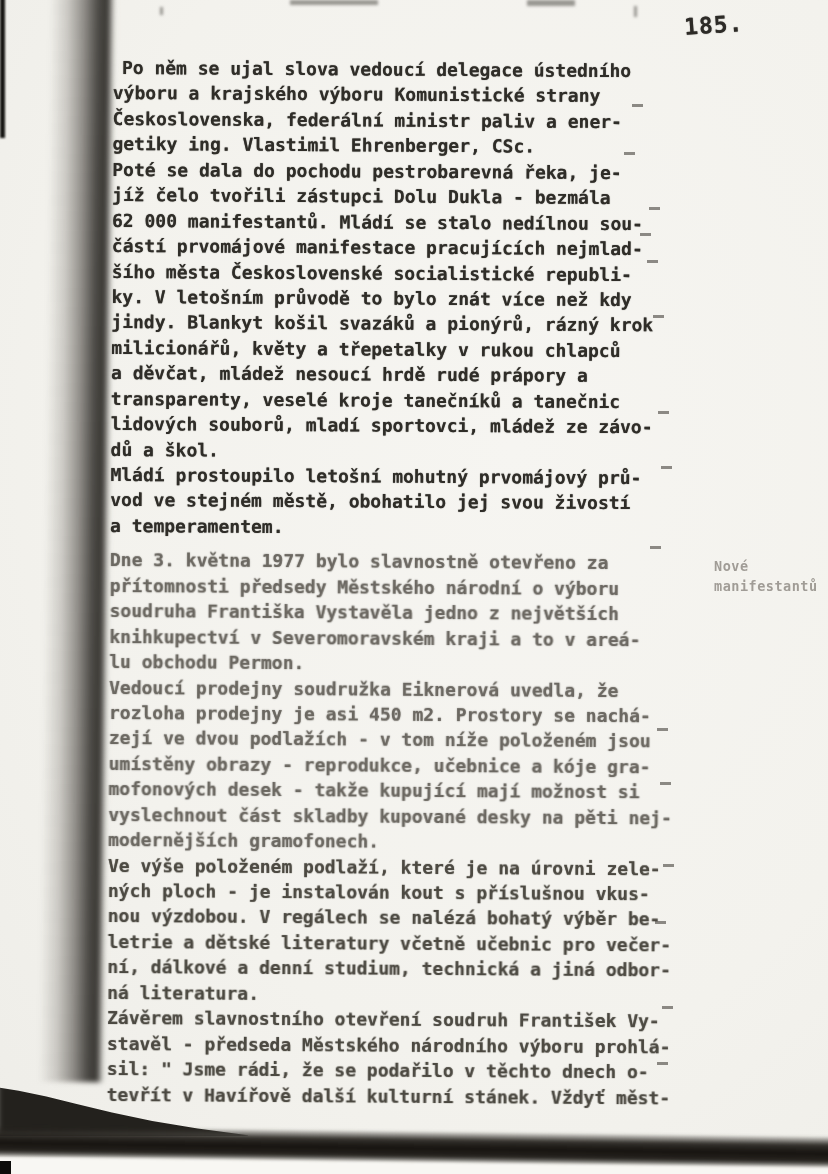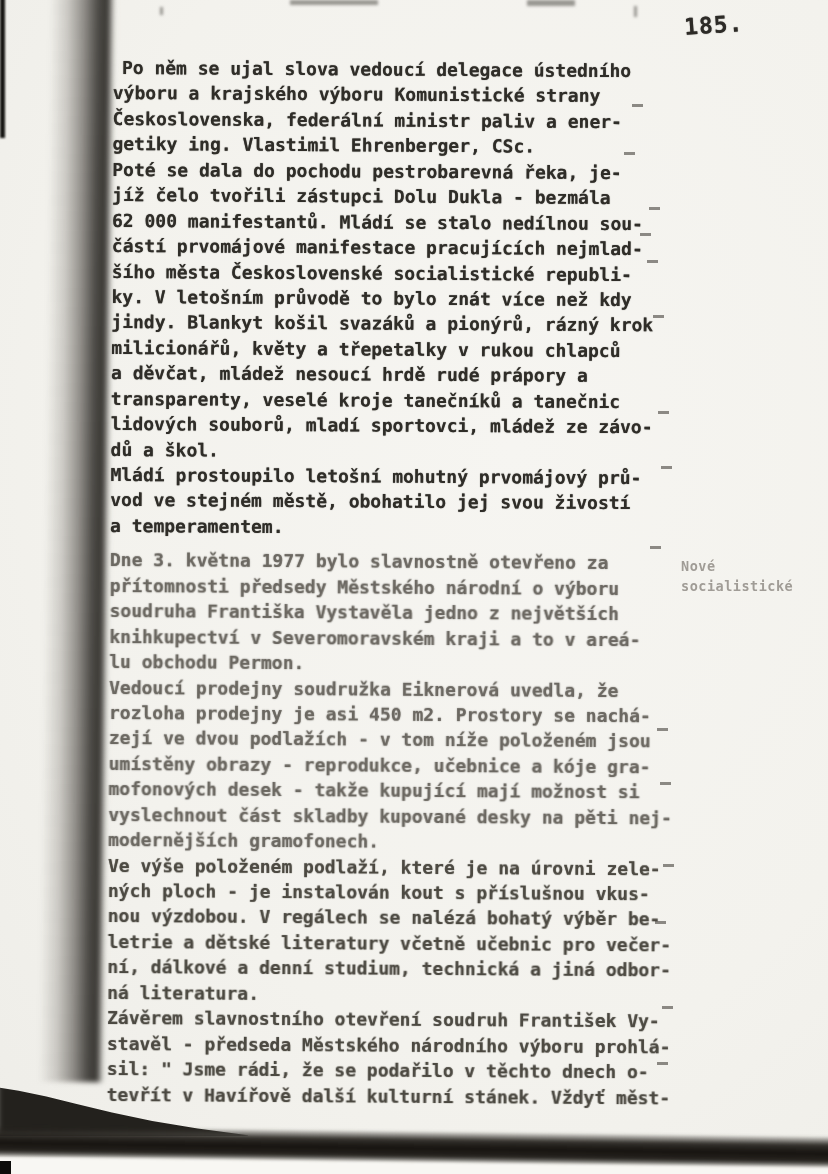--- a/index.html
+++ b/index.html
@@ -54,21 +54,21 @@
   #page-number {
     position:absolute; left:684px; top:12px;
     font-size:23px; font-weight:bold; color:#2d2b27;
     letter-spacing:1px;
     transform:rotate(-4deg);
     text-shadow:0 0 1px rgba(45,43,39,0.8);
   }
 
   
   #margin-note {
-    position:absolute; left:681px; top:556px;
+    position:absolute; left:714px; top:556px;
     font-size:13.5px; font-weight:bold; line-height:20px;
     color:#a09c96;
     letter-spacing:0.5px;
     filter:blur(0.4px);
   }
 
   
   #text-block {
     position:absolute; left:113px; top:55px; width:575px;
     font-size:18px; font-weight:bold; line-height:25.45px;
@@ -93,21 +93,21 @@
   <div id="corner-flare"></div>
   <div id="bottom-strip"></div>
   <div id="bottom-edge"></div>
   <div id="corner-mark"></div>
   <div id="topleft-line"></div>
 
   <div id="page-number">185.</div>
 
   <div id="margin-note">
     <div>Nové</div>
-    <div>socialistické</div>
+    <div>manifestantů</div>
   </div>
 
   <div id="text-block"><div class="paragraph t-dark"><div class="line indent">Po něm se ujal slova vedoucí delegace ústedního</div><div class="line">výboru a krajského výboru Komunistické strany</div><div class="line">Československa, federální ministr paliv a ener-</div><div class="line">getiky ing. Vlastimil Ehrenberger, CSc.</div></div><div class="paragraph t-dark"><div class="line">Poté se dala do pochodu pestrobarevná řeka, je-</div><div class="line">jíž čelo tvořili zástupci Dolu Dukla - bezmála</div><div class="line">62 000 manifestantů. Mládí se stalo nedílnou sou-</div><div class="line">částí prvomájové manifestace pracujících nejmlad-</div><div class="line">šího města Československé socialistické republi-</div><div class="line">ky. V letošním průvodě to bylo znát více než kdy</div><div class="line">jindy. Blankyt košil svazáků a pionýrů, rázný krok</div><div class="line">milicionářů, květy a třepetalky v rukou chlapců</div><div class="line">a děvčat, mládež nesoucí hrdě rudé prápory a</div><div class="line">transparenty, veselé kroje tanečníků a tanečnic</div><div class="line">lidových souborů, mladí sportovci, mládež ze závo-</div><div class="line">dů a škol.</div></div><div class="paragraph t-dark"><div class="line">Mládí prostoupilo letošní mohutný prvomájový prů-</div><div class="line">vod ve stejném městě, obohatilo jej svou živostí</div><div class="line">a temperamentem.</div></div><div class="paragraph t-faded gap-before"><div class="line">Dne 3. května 1977 bylo slavnostně otevřeno za</div><div class="line">přítomnosti předsedy Městského národní o výboru</div><div class="line">soudruha Františka Vystavěla jedno z největších</div><div class="line">knihkupectví v Severomoravském kraji a to v areá-</div><div class="line">lu obchodu Permon.</div></div><div class="paragraph t-faded"><div class="line">Vedoucí prodejny soudružka Eiknerová uvedla, že</div><div class="line">rozloha prodejny je asi 450 m2. Prostory se nachá-</div><div class="line">zejí ve dvou podlažích - v tom níže položeném jsou</div><div class="line">umístěny obrazy - reprodukce, učebnice a kóje gra-</div><div class="line">mofonových desek - takže kupující mají možnost si</div><div class="line">vyslechnout část skladby kupované desky na pěti nej-</div><div class="line">modernějších gramofonech.</div></div><div class="paragraph t-mid"><div class="line">Ve výše položeném podlaží, které je na úrovni zele-</div><div class="line">ných ploch - je instalován kout s příslušnou vkus-</div><div class="line">nou výzdobou. V regálech se nalézá bohatý výběr be-</div><div class="line">letrie a dětské literatury včetně učebnic pro večer-</div><div class="line">ní, dálkové a denní studium, technická a jiná odbor-</div><div class="line">ná literatura.</div></div><div class="paragraph t-mid"><div class="line">Závěrem slavnostního otevření soudruh František Vy-</div><div class="line">stavěl - předseda Městského národního výboru prohlá-</div><div class="line">sil: " Jsme rádi, že se podařilo v těchto dnech o-</div><div class="line">tevřít v Havířově další kulturní stánek. Vždyť měst-</div></div></div>
 
 <div class="smudge" style="left: 290px; top: 0px; width: 88px; height: 5px;"></div>
     <div class="smudge" style="left: 527px; top: 0px; width: 48px; height: 6px;"></div>
     <div class="smudge" style="left: 160px; top: 7px; width: 3px; height: 8px;"></div>
     <div class="smudge" style="left: 634px; top: 6px; width: 3px; height: 11px;"></div>
     <div class="margin-mark" style="left: 632px; top: 104px;"></div>
     <div class="margin-mark" style="left: 624px; top: 152px;"></div>

